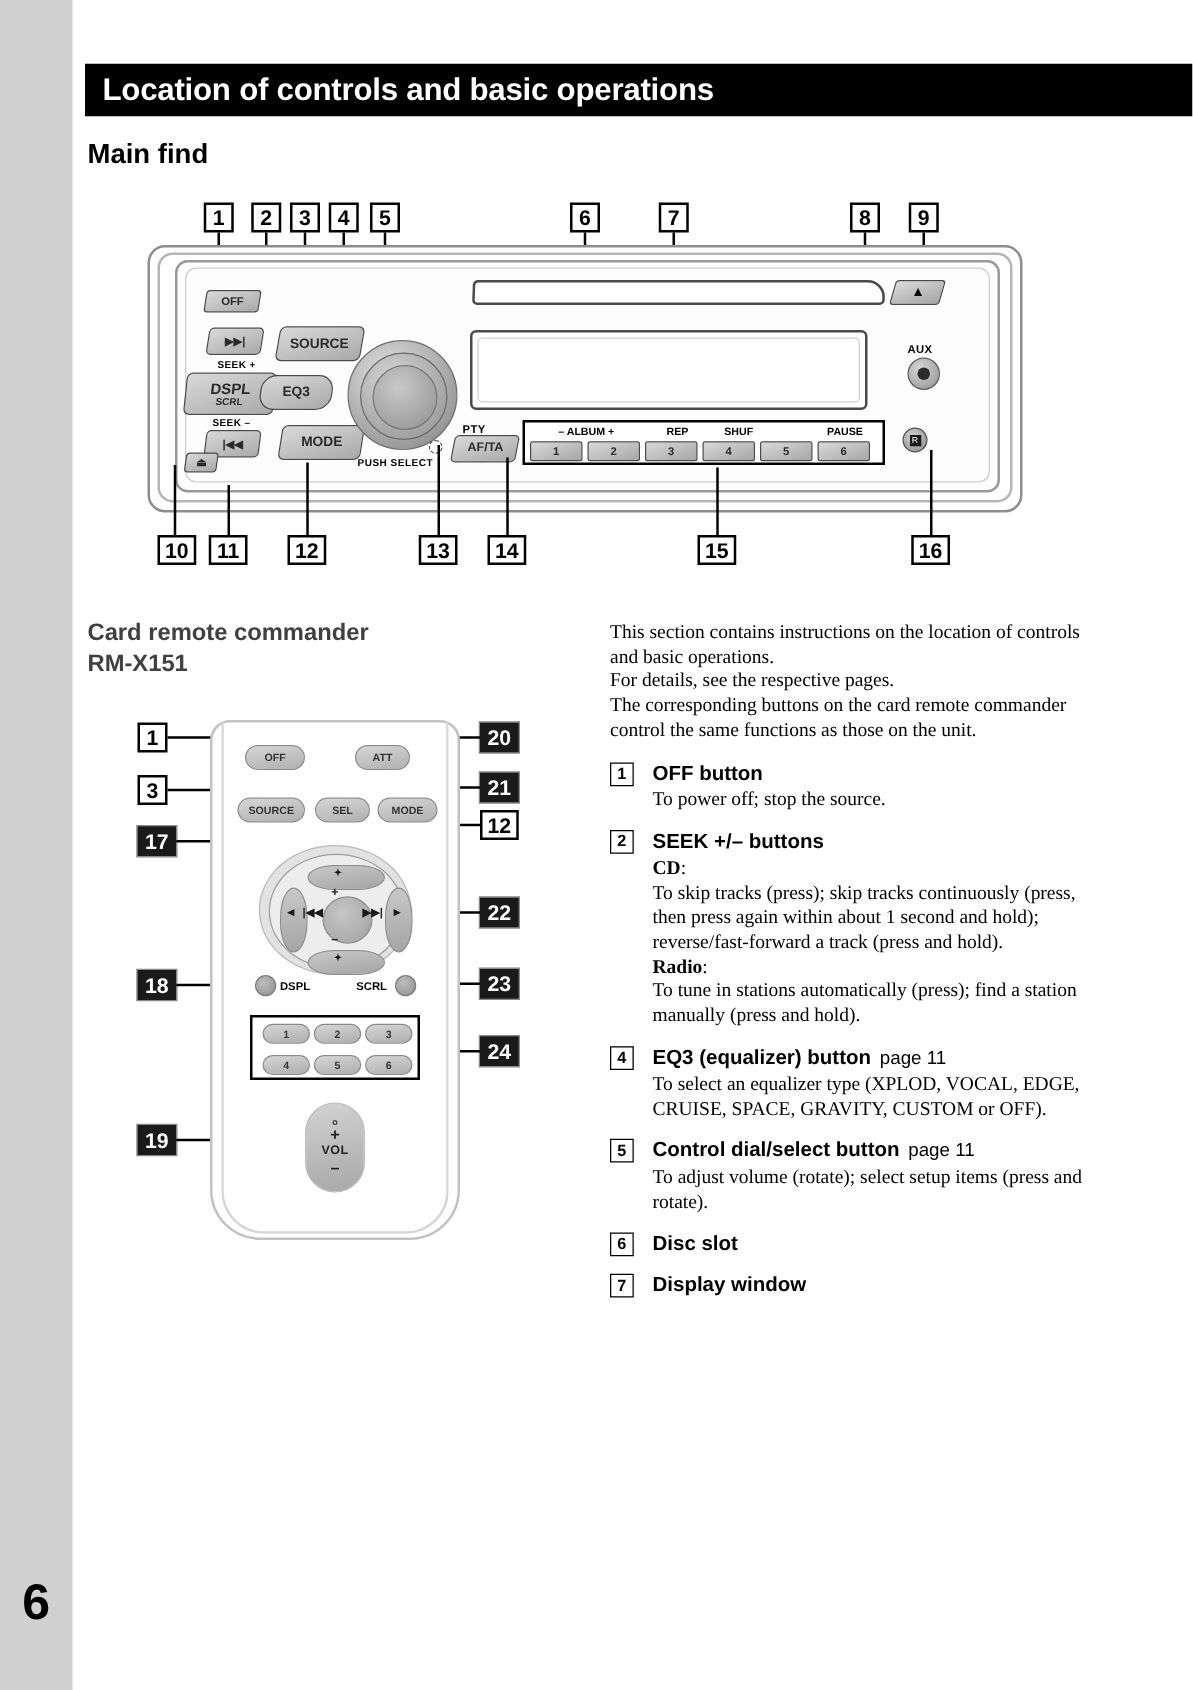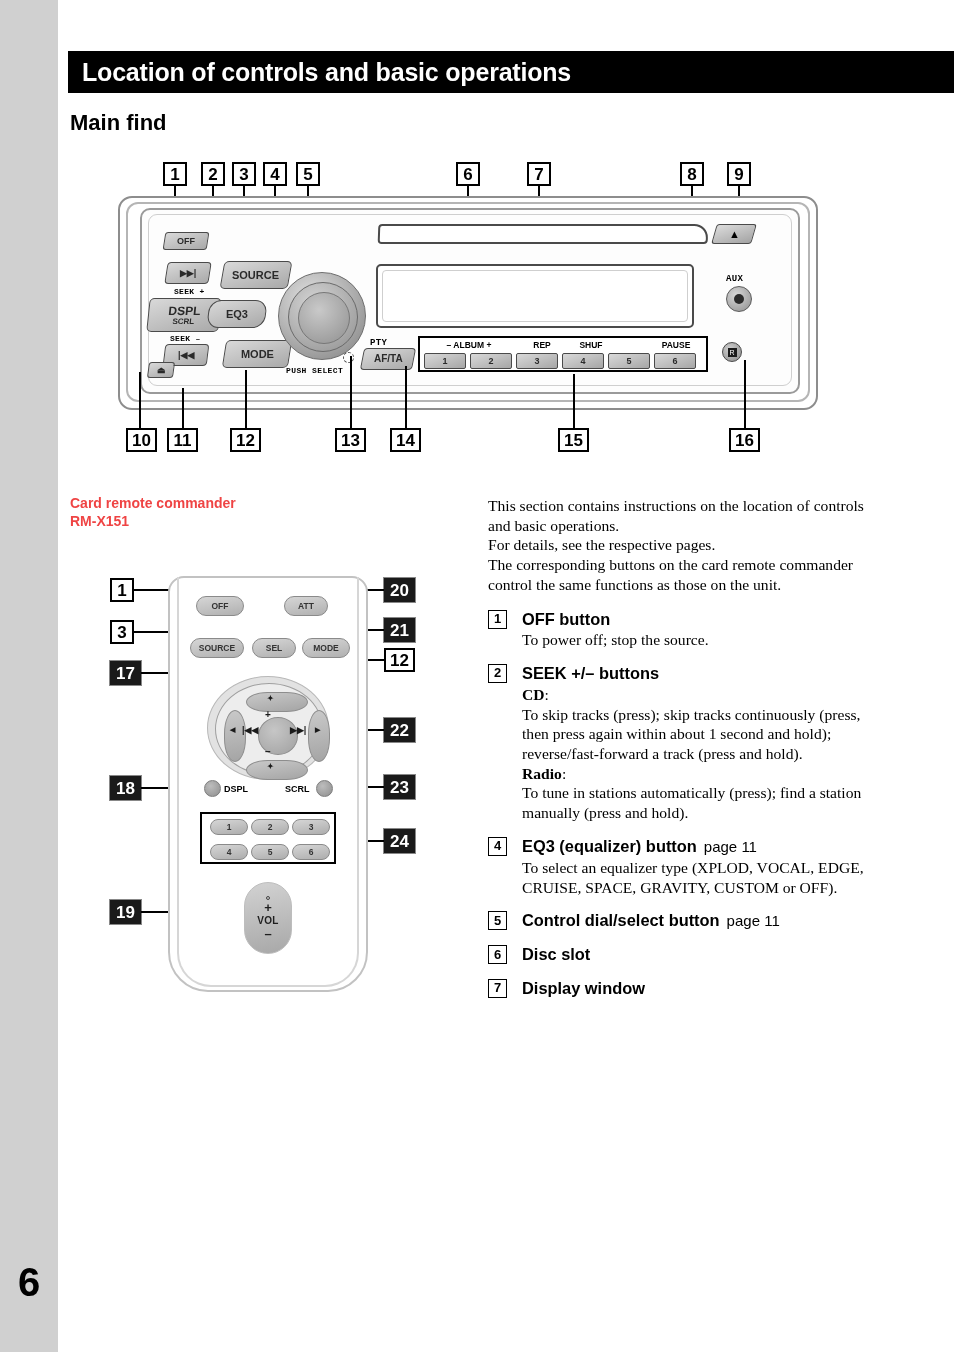--- a/index.html
+++ b/index.html
@@ -88,21 +88,21 @@
     position:absolute;
     background:linear-gradient(160deg,#d9d9d9,#a9a9a9);
     border:1.5px solid #4a4a4a;
     font-family:"Liberation Sans", sans-serif;
     font-weight:bold; color:#2a2a2a;
     display:flex; align-items:center; justify-content:center;
     line-height:1;
   }
   .lbl {
     position:absolute;
-    font-family:Liberation Mono, monospace;
+    font-family:Liberation Sans, sans-serif;
     font-weight:bold; color:#000; font-size:8px;
     letter-spacing:0.3px;
   }
   #btn-off { left:46px; top:36px; width:44px; height:18px;
     border-radius:3px; font-size:9px; transform:skewX(-9deg); }
   #btn-off span { transform:skewX(9deg); }
   #btn-seek-plus { left:48px; top:66px; width:44px; height:22px;
     border-radius:4px; font-size:8px; transform:skewX(-9deg); }
   #lbl-seek-plus { left:56px; top:91px; }
   #btn-source { left:104px; top:65px; width:68px; height:28px;
@@ -214,21 +214,21 @@
   #remote-sensor span {
     width:9px; height:9px; background:#1a1a1a; color:#fff;
     font-size:7px; display:flex; align-items:center; justify-content:center;
     font-family:"Liberation Sans",sans-serif;
   }
 
   
   #remote-title {
     position:absolute; left:70px; top:494px; width:400px;
     font-family:"Liberation Sans", sans-serif;
-    font-weight:bold; font-size:14px; color:#ef4444; line-height:1.32;
+    font-weight:bold; font-size:19px; color:#404040; line-height:1.32;
   }
   #remote-figure { position:absolute; left:168px; top:576px; width:200px; height:416px; }
   #remote-body {
     position:absolute; left:0; top:0; width:200px; height:416px;
     border:2px solid #c2c2c2;
     border-radius:16px 16px 40px 40px;
     background:#fff;
   }
   #remote-body2 {
     position:absolute; left:9px; top:1px; width:182px; height:410px;
@@ -576,20 +576,21 @@
         <div class="item-num">3</div>
       </div>
       <div class="item">
         <div class="item-num">4</div>
         <div class="item-title">EQ3 (equalizer) button<span class="item-page">page 11</span></div>
         <div class="item-body">To select an equalizer type (XPLOD, VOCAL, EDGE, CRUISE, SPACE, GRAVITY, CUSTOM or OFF).</div>
       </div>
       <div class="item">
         <div class="item-num">5</div>
         <div class="item-title">Control dial/select button<span class="item-page">page 11</span></div>
+        <div class="item-body">To adjust volume (rotate); select setup items (press and rotate).</div>
       </div>
       <div class="item">
         <div class="item-num">6</div>
         <div class="item-title">Disc slot</div>
       </div>
       <div class="item">
         <div class="item-num">7</div>
         <div class="item-title">Display window</div>
       </div>
     </div>

